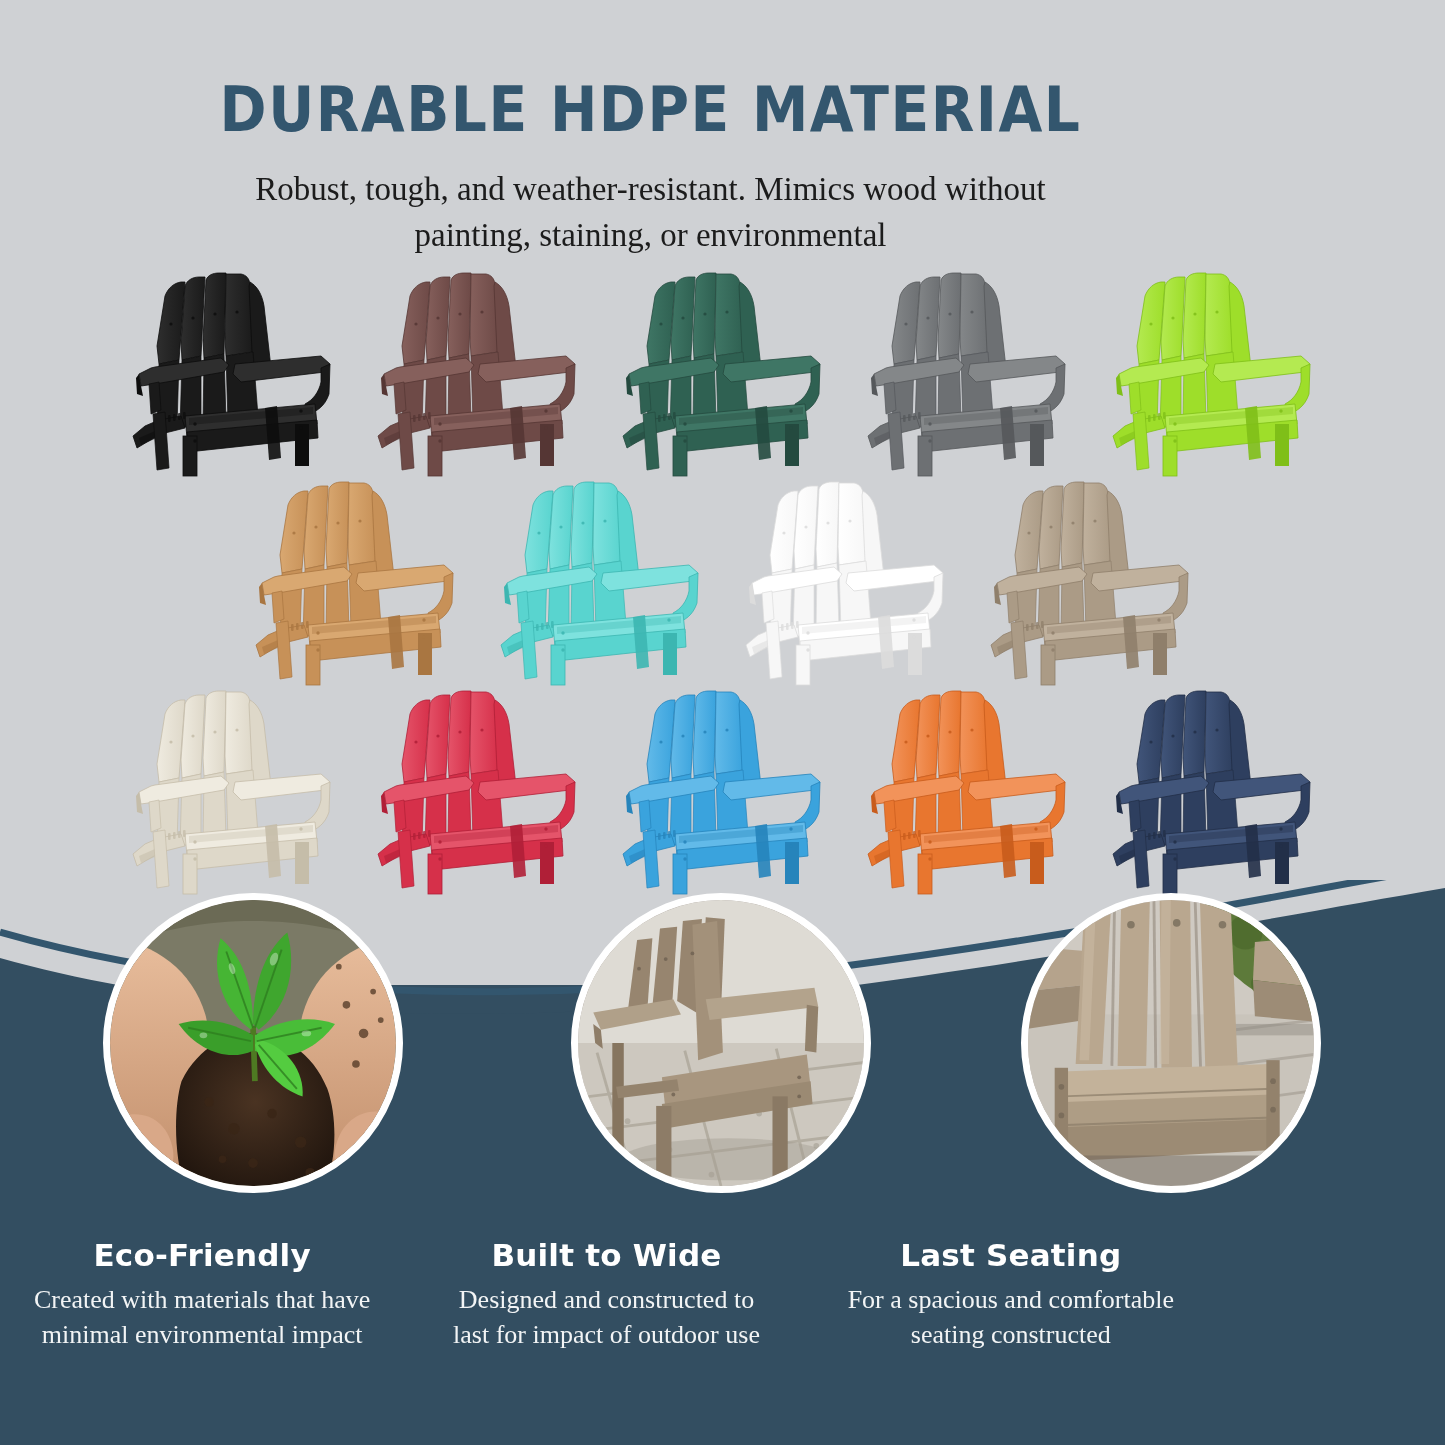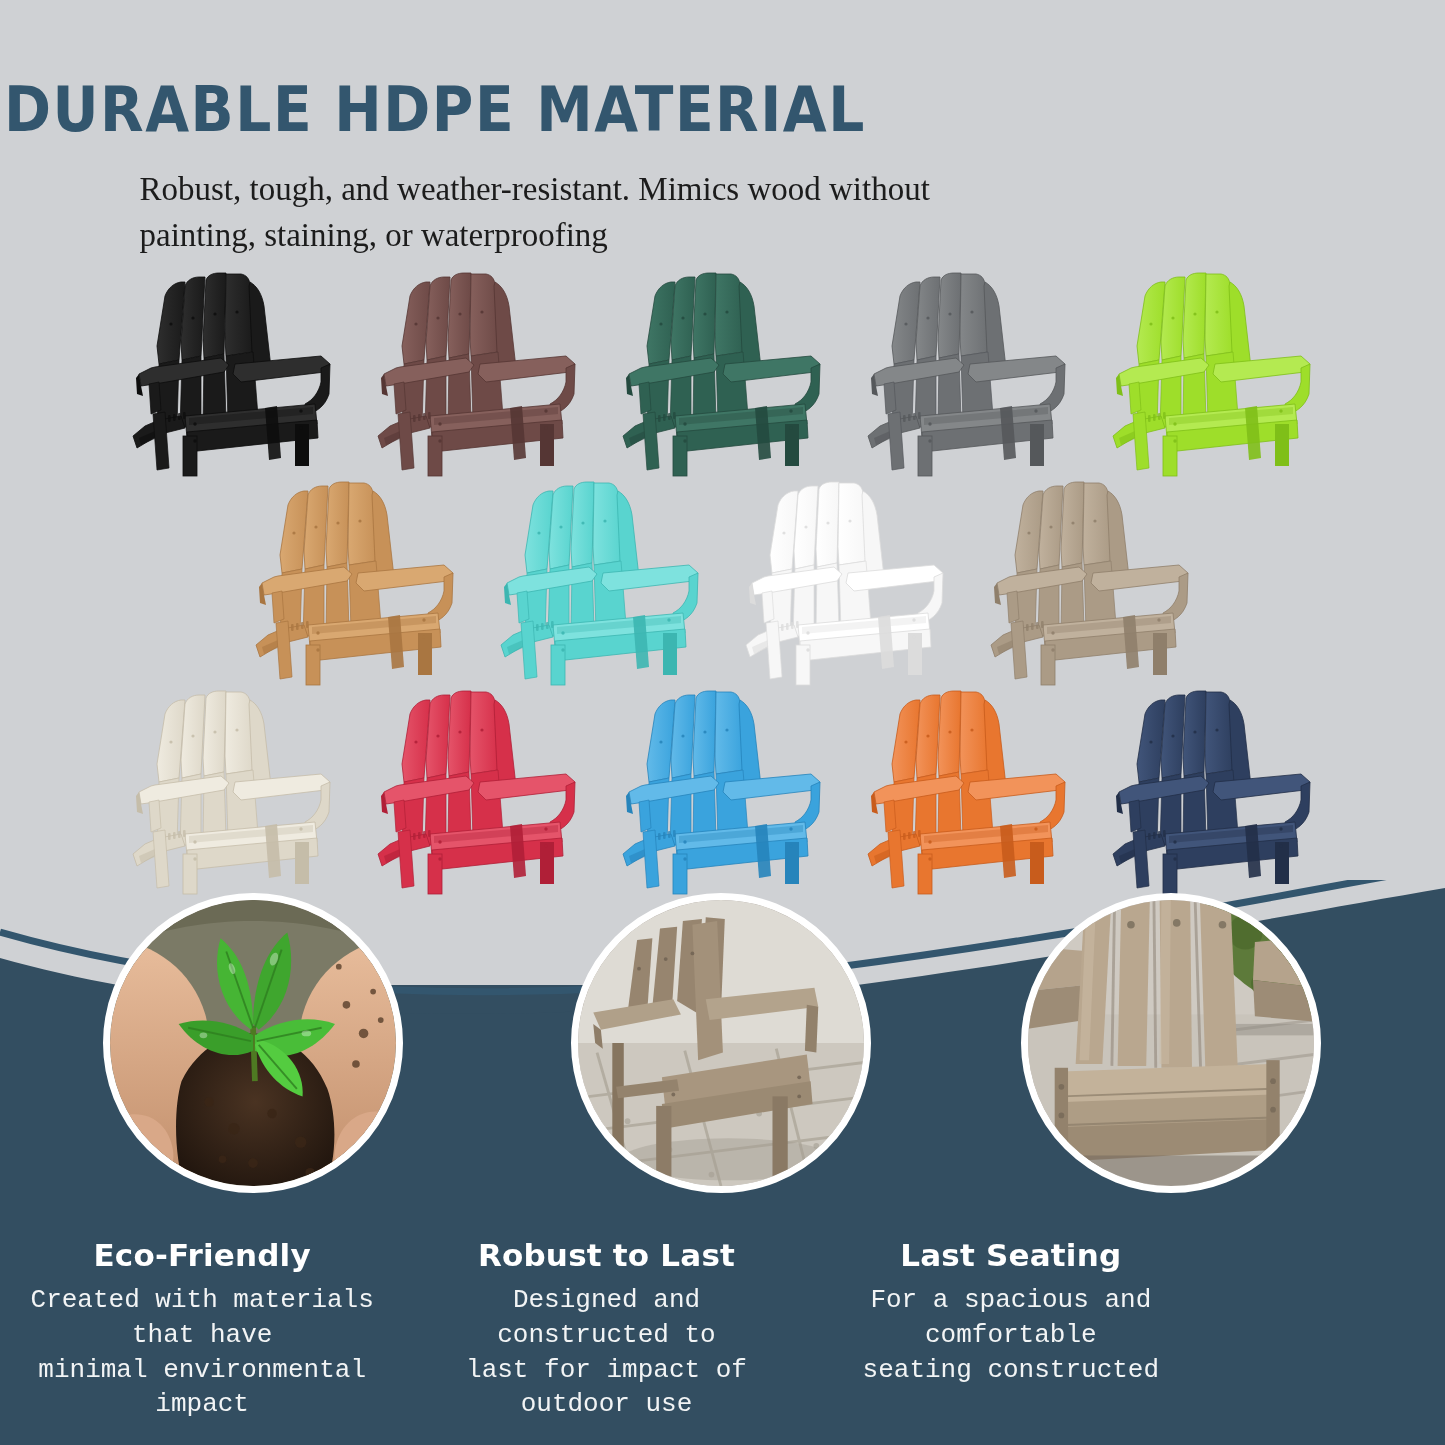--- a/index.html
+++ b/index.html
@@ -6,21 +6,21 @@
   body{
     width:1445px;height:1445px;
     font-family:"Liberation Sans", sans-serif;
     background:#cfd1d4;
     overflow:hidden;
     position:relative;
   }
   #canvas{position:relative;width:1445px;height:1445px;overflow:hidden;background:#cfd1d4;}
 
   
-  .header{position:absolute;top:0;left:4px;width:1281px;}
+  .header{position:absolute;top:0;left:10px;width:1281px;text-align:center;}
   .title{
     margin:0;padding-top:78px;
     font-family:"DejaVu Sans Condensed","Liberation Sans",sans-serif;
     font-weight:700;font-size:63px;letter-spacing:1.5px;
     color:#33566e;line-height:1.0;
   }
   .subtitle{
     margin:26px auto 12px;width:1010px;
     font-family:"Liberation Serif",serif;
     font-size:33px;line-height:1.38;color:#1c1c1c;
@@ -57,34 +57,34 @@
   .circ svg{width:100%;height:100%;display:block;}
 
   
   .features{position:absolute;left:0;top:1237px;width:1213px;display:flex;}
   .feat{flex:1;text-align:center;padding:0 18px;box-sizing:border-box;}
   .feat-title{
     font-family:"DejaVu Sans","Liberation Sans",sans-serif;
     font-weight:700;font-size:31px;color:#ffffff;margin:0 0 10px 0;letter-spacing:.2px;
   }
   .feat-desc{
-    font-family:Liberation Mono, monospace;
+    font-family:Liberation Serif, serif;
     font-size:26px;line-height:1.34;color:#f2f4f5;margin:0;
   }
 </style>
 </head>
 <body>
 
 <div id="canvas">
 
   <div class="header">
     <h1 class="title">DURABLE HDPE MATERIAL</h1>
     <div class="subtitle">
       <div>Robust, tough, and weather-resistant. Mimics wood without</div>
-      <div>painting, staining, or waterproofing</div>
+      <div>painting, staining, or environmental</div>
     </div>
   </div>
 
   <div class="grid">
     <div class="row r1">
         <div class="cell">
   <svg class="chair" viewBox="0 0 215 213">
     <defs>
       <linearGradient id="bkg0" x1="0" y1="0" x2="1" y2="0">
         <stop offset="0%" stop-color="#2e2e2e"></stop>
@@ -1249,21 +1249,21 @@
 
   <div class="features">
     <div class="feat">
       <p class="feat-title">Eco-Friendly</p>
       <p class="feat-desc">
         <span>Created with materials that have</span><br>
         <span>minimal environmental impact</span>
       </p>
     </div>
     <div class="feat">
-      <p class="feat-title">Robust to Last</p>
+      <p class="feat-title">Built to Wide</p>
       <p class="feat-desc">
         <span>Designed and constructed to</span><br>
         <span>last for impact of outdoor use</span>
       </p>
     </div>
     <div class="feat">
       <p class="feat-title">Last Seating</p>
       <p class="feat-desc">
         <span>For a spacious and comfortable</span><br>
         <span>seating constructed</span>

